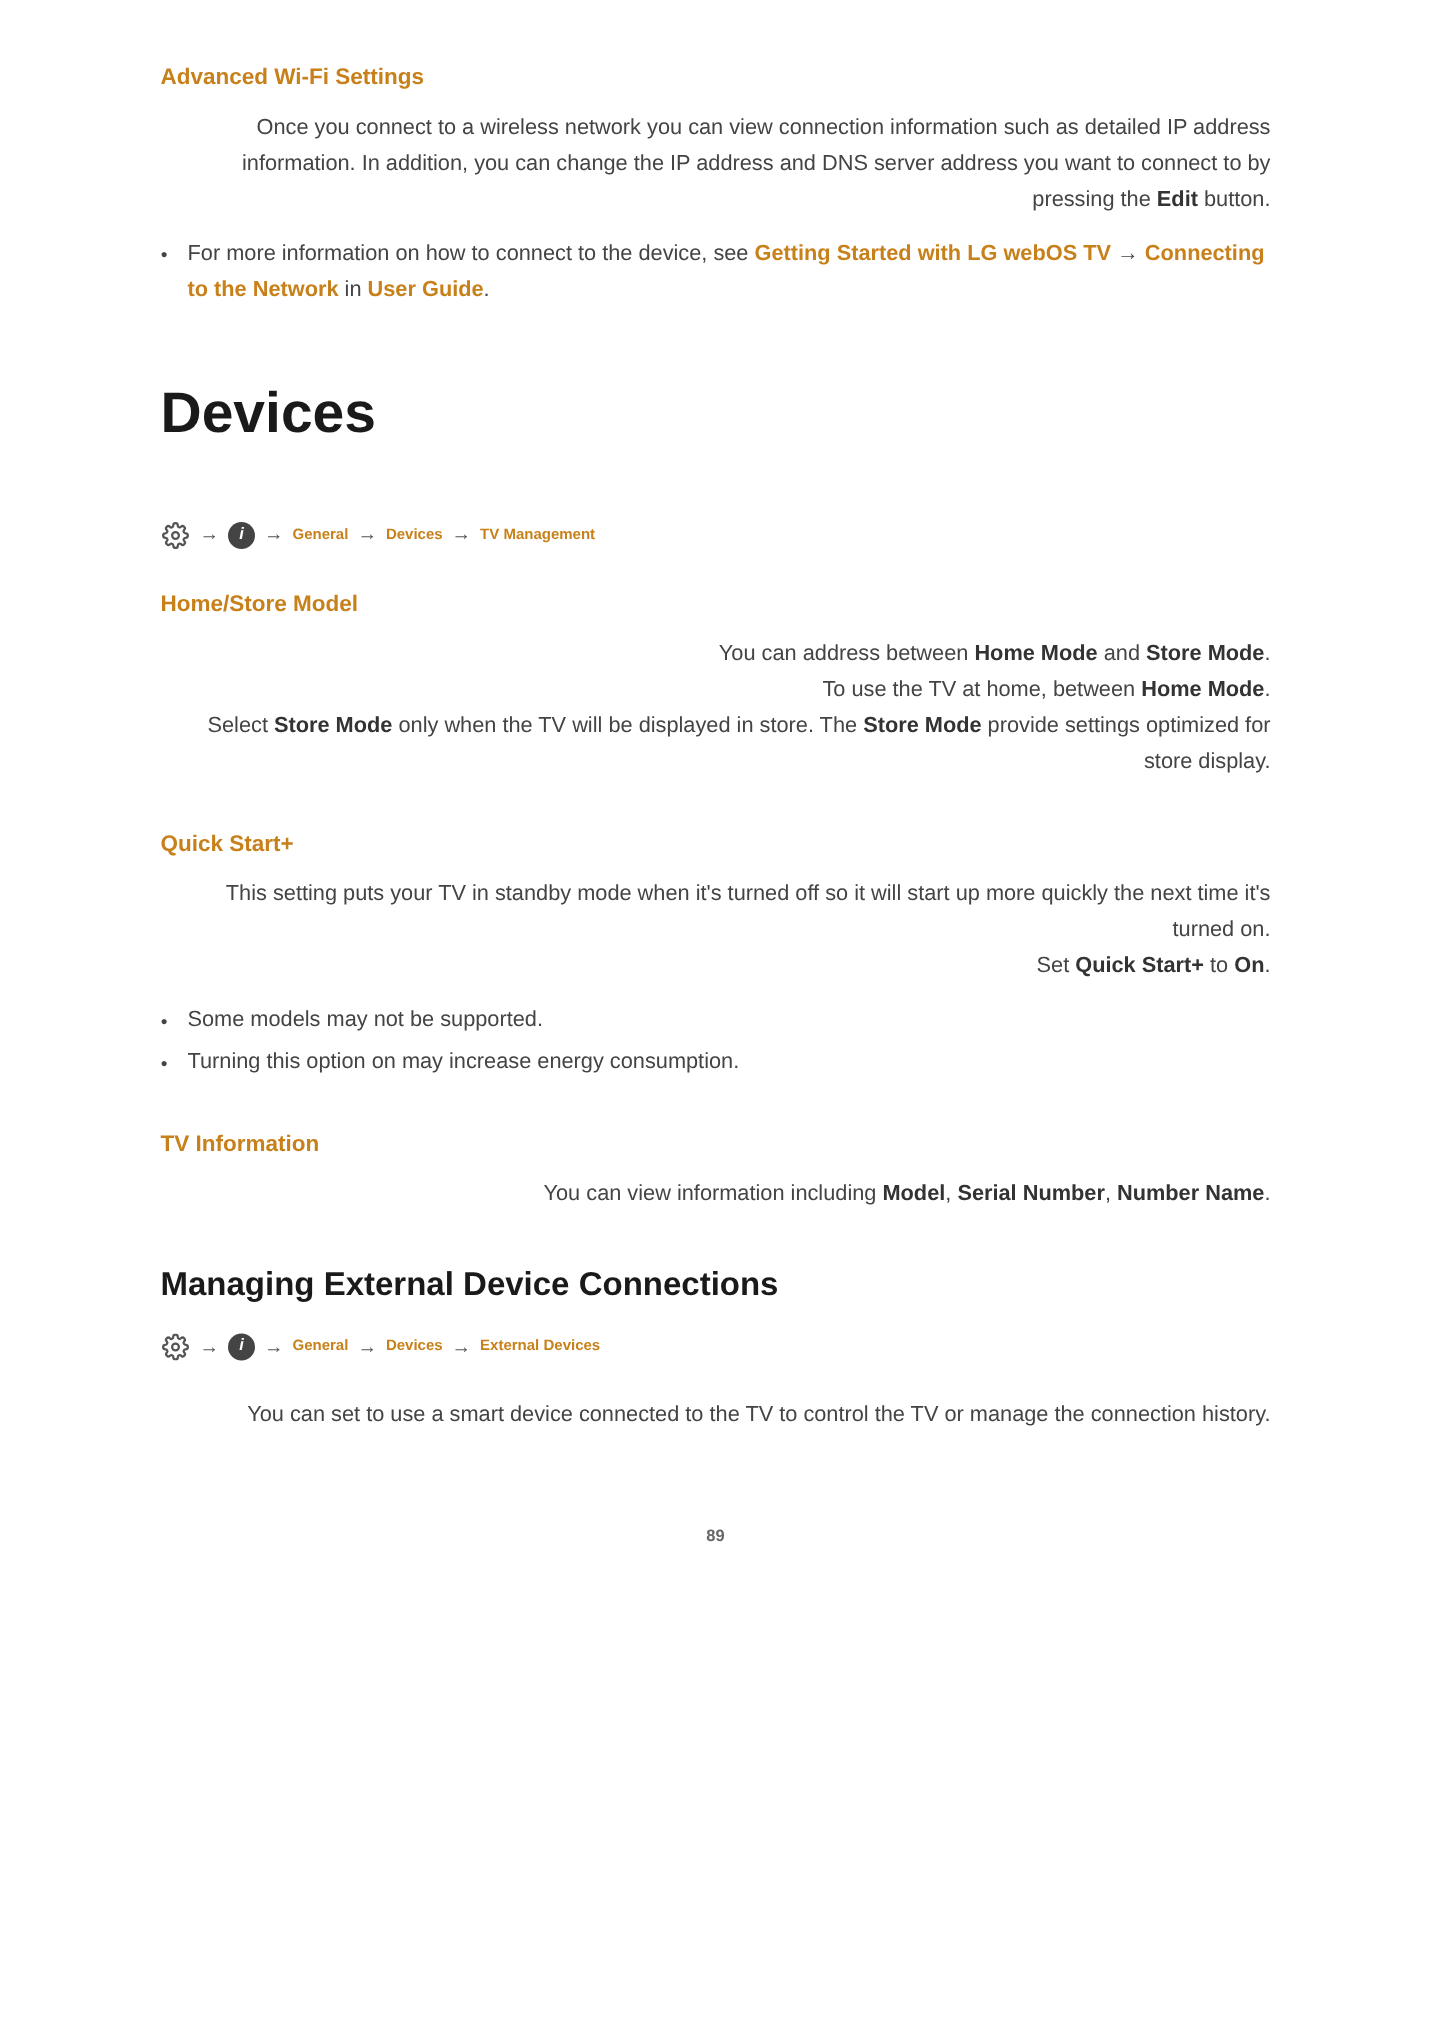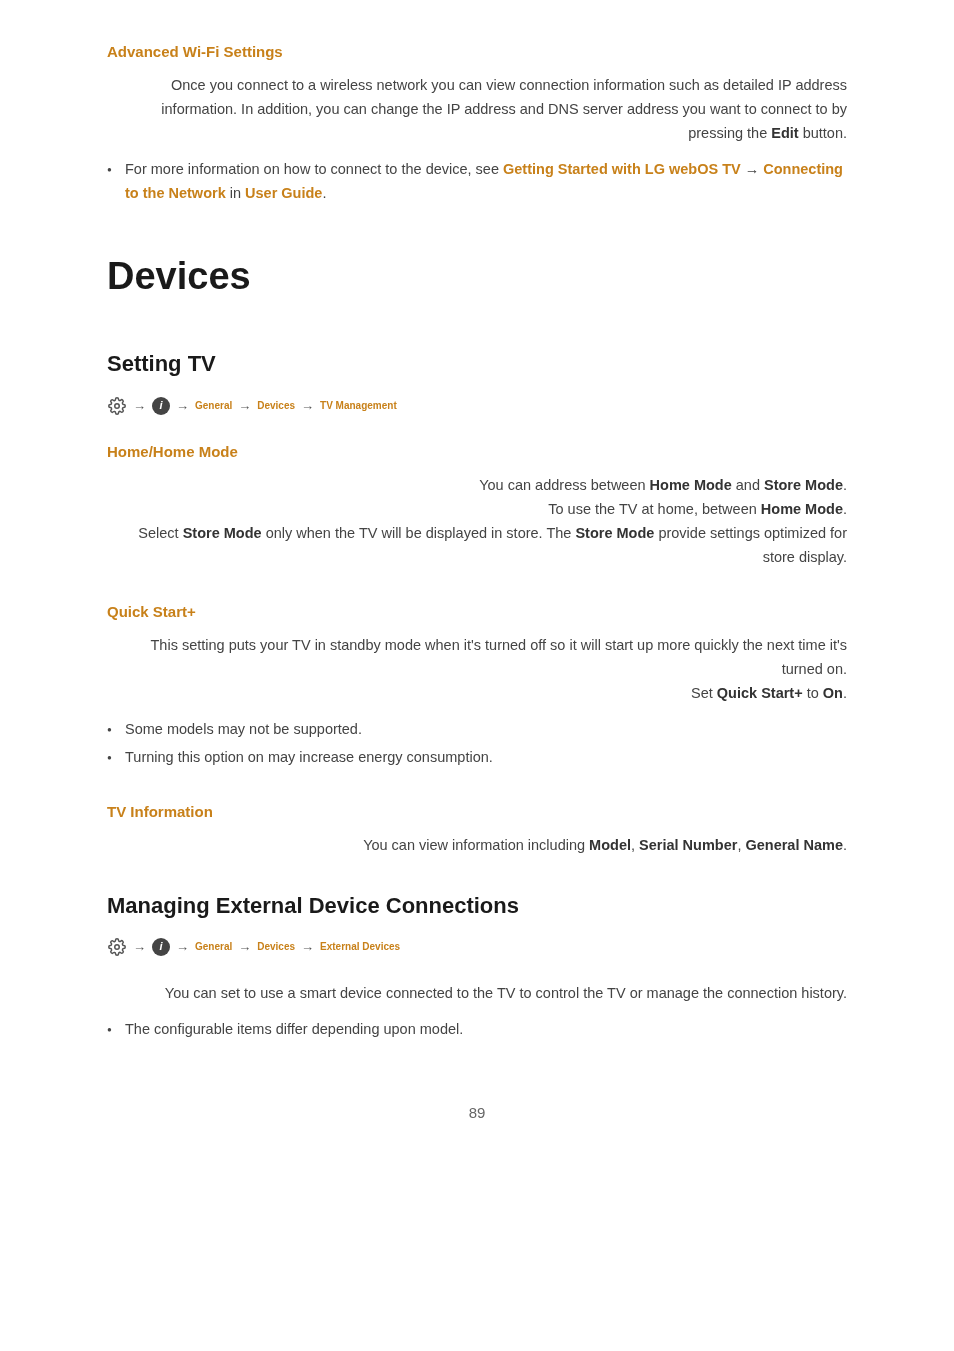--- a/index.html
+++ b/index.html
@@ -153,22 +153,23 @@
       font-size: 22px;
       font-weight: 700;
       color: #1a1a1a;
       margin-bottom: 14px;
     }
 
     
     .page-number {
       text-align: center;
       color: #666;
-      font-size: 15px;
+      font-size: 11px;
       margin-top: 60px;
+      font-weight: bold;
     }
   </style>
 </head>
 <body>
 
 <div class="page-container">
 
   <div class="advanced-wifi-section">
     <div class="subsection-title">Advanced Wi-Fi Settings</div>
     <p class="body-text">
@@ -177,41 +178,40 @@
     <ul class="bullet-list">
       <li>
         <span>For more information on how to connect to the device, see </span><span class="link-text">Getting Started with LG webOS TV</span><span> → </span><span class="link-text">Connecting to the Network</span><span> in </span><span class="link-text">User Guide</span><span>.</span>
       </li>
     </ul>
   </div>
 
   <h1 class="devices-heading">Devices</h1>
 
   <div class="setting-tv-section">
-    <h2 class="section-title">Setting TV</h2>
 
     <div class="nav-path">
       <span class="nav-icon">
         <svg width="18" height="18" viewBox="0 0 24 24" fill="none" stroke="#555" stroke-width="2">
           <circle cx="12" cy="12" r="3"></circle>
           <path d="M19.4 15a1.65 1.65 0 0 0 .33 1.82l.06.06a2 2 0 0 1-2.83 2.83l-.06-.06a1.65 1.65 0 0 0-1.82-.33 1.65 1.65 0 0 0-1 1.51V21a2 2 0 0 1-4 0v-.09A1.65 1.65 0 0 0 9 19.4a1.65 1.65 0 0 0-1.82.33l-.06.06a2 2 0 0 1-2.83-2.83l.06-.06A1.65 1.65 0 0 0 4.68 15a1.65 1.65 0 0 0-1.51-1H3a2 2 0 0 1 0-4h.09A1.65 1.65 0 0 0 4.6 9a1.65 1.65 0 0 0-.33-1.82l-.06-.06a2 2 0 0 1 2.83-2.83l.06.06A1.65 1.65 0 0 0 9 4.68a1.65 1.65 0 0 0 1-1.51V3a2 2 0 0 1 4 0v.09a1.65 1.65 0 0 0 1 1.51 1.65 1.65 0 0 0 1.82-.33l.06-.06a2 2 0 0 1 2.83 2.83l-.06.06A1.65 1.65 0 0 0 19.4 9a1.65 1.65 0 0 0 1.51 1H21a2 2 0 0 1 0 4h-.09a1.65 1.65 0 0 0-1.51 1z"></path>
         </svg>
       </span>
       <span class="nav-arrow">→</span>
       <span class="info-icon">i</span>
       <span class="nav-arrow">→</span>
       <span class="nav-link">General</span>
       <span class="nav-arrow">→</span>
       <span class="nav-link">Devices</span>
       <span class="nav-arrow">→</span>
       <span class="nav-link">TV Management</span>
     </div>
 
     <div class="subsection">
-      <div class="subsection-title">Home/Home Mode</div>
+      <div class="subsection-title">Home/Store Model</div>
       <p class="body-text">
         <span>You can address between </span><span class="bold-inline">Home Mode</span><span> and </span><span class="bold-inline">Store Mode</span><span>.</span><br>
         <span>To use the TV at home, between </span><span class="bold-inline">Home Mode</span><span>.</span><br>
         <span>Select </span><span class="bold-inline">Store Mode</span><span> only when the TV will be displayed in store. The </span><span class="bold-inline">Store Mode</span><span> provide settings optimized for store display.</span>
       </p>
     </div>
 
     <div class="subsection">
       <div class="subsection-title">Quick Start+</div>
       <p class="body-text">
@@ -220,21 +220,21 @@
       </p>
       <ul class="bullet-list">
         <li>Some models may not be supported.</li>
         <li>Turning this option on may increase energy consumption.</li>
       </ul>
     </div>
 
     <div class="subsection">
       <div class="subsection-title">TV Information</div>
       <p class="body-text">
-        <span>You can view information including </span><span class="bold-inline">Model</span><span>, </span><span class="bold-inline">Serial Number</span><span>, </span><span class="bold-inline">General Name</span><span>.</span>
+        <span>You can view information including </span><span class="bold-inline">Model</span><span>, </span><span class="bold-inline">Serial Number</span><span>, </span><span class="bold-inline">Number Name</span><span>.</span>
       </p>
     </div>
   </div>
 
   <div class="managing-section">
     <h2 class="managing-title">Managing External Device Connections</h2>
 
     <div class="nav-path">
       <span class="nav-icon">
         <svg width="18" height="18" viewBox="0 0 24 24" fill="none" stroke="#555" stroke-width="2">
@@ -247,20 +247,17 @@
       <span class="nav-arrow">→</span>
       <span class="nav-link">General</span>
       <span class="nav-arrow">→</span>
       <span class="nav-link">Devices</span>
       <span class="nav-arrow">→</span>
       <span class="nav-link">External Devices</span>
     </div>
 
     <p class="body-text">You can set to use a smart device connected to the TV to control the TV or manage the connection history.</p>
 
-    <ul class="bullet-list">
-      <li>The configurable items differ depending upon model.</li>
-    </ul>
   </div>
 
   <div class="page-number">89</div>
 
 </div>
 
 </body></html>

